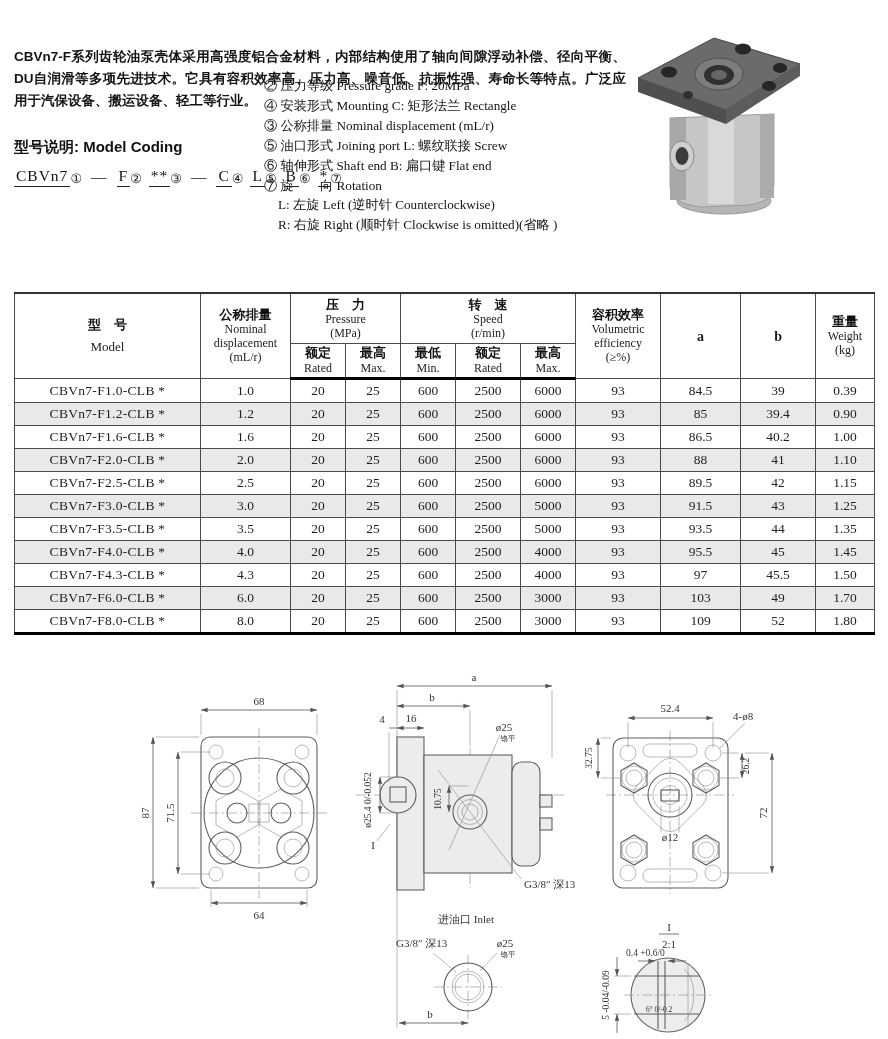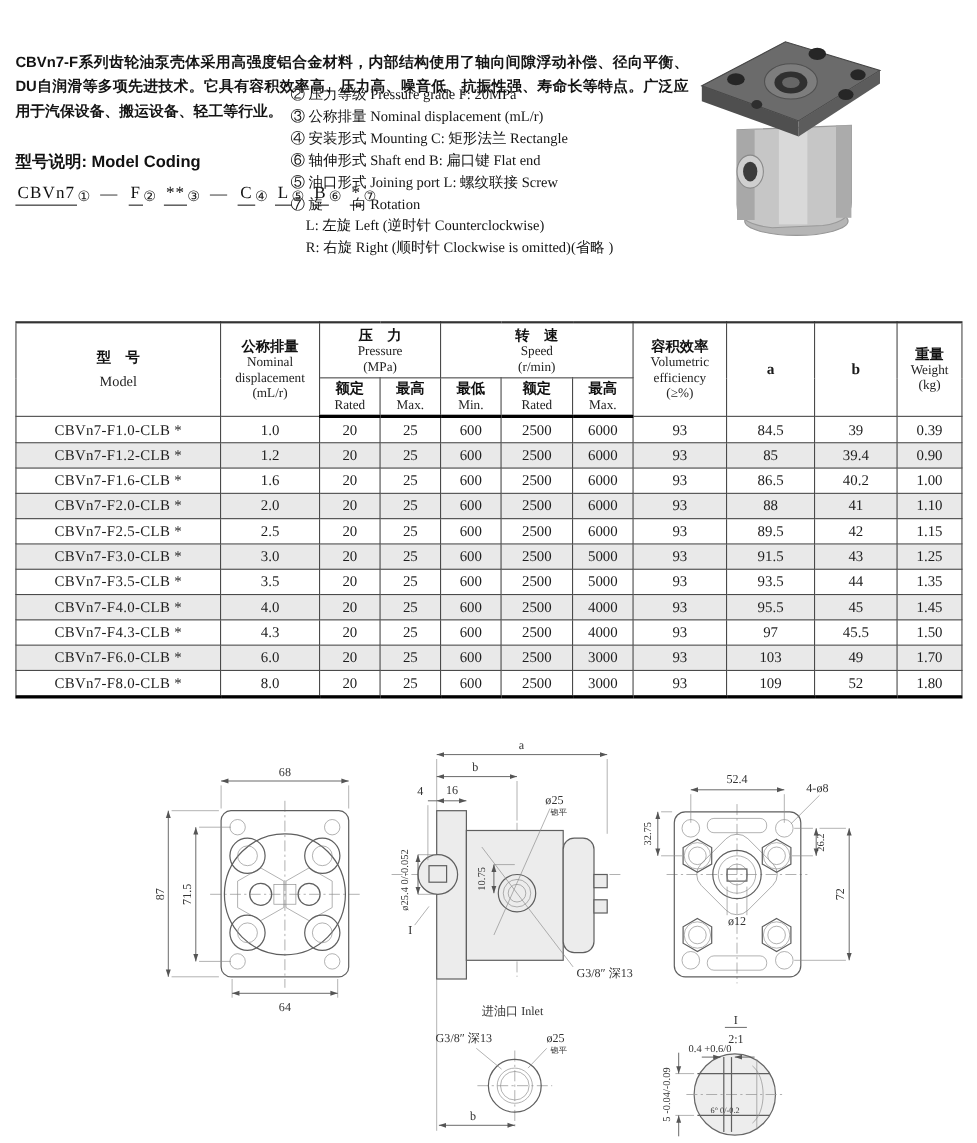--- a/index.html
+++ b/index.html
@@ -116,24 +116,24 @@
         <span class="seg-text">B</span>
         <span class="seg-num">⑥</span>
       </span>
       <span class="seg">
         <span class="seg-text">*</span>
         <span class="seg-num">⑦</span>
       </span>
     </div>
   <div class="abs legend">
       <div class="legend-line">② 压力等级 Pressure grade  F: 20MPa</div>
+      <div class="legend-line">④ 安装形式 Mounting  C: 矩形法兰  Rectangle</div>
       <div class="legend-line">③ 公称排量 Nominal displacement (mL/r)</div>
-      <div class="legend-line">④ 安装形式 Mounting  C: 矩形法兰  Rectangle</div>
+      <div class="legend-line">⑤ 油口形式 Joining port  L: 螺纹联接  Screw</div>
       <div class="legend-line">⑥ 轴伸形式 Shaft end  B: 扁口键  Flat end</div>
-      <div class="legend-line">⑤ 油口形式 Joining port  L: 螺纹联接  Screw</div>
       <div class="legend-line">⑦ 旋　　向 Rotation</div>
       <div class="legend-line indent">L: 左旋 Left (逆时针 Counterclockwise)</div>
       <div class="legend-line indent">R: 右旋 Right (顺时针 Clockwise is omitted)(省略 )</div>
     </div>
 
   <table class="spec">
     <colgroup>
       <col style="width:186px">
         <col style="width:90px">
         <col style="width:55px">

